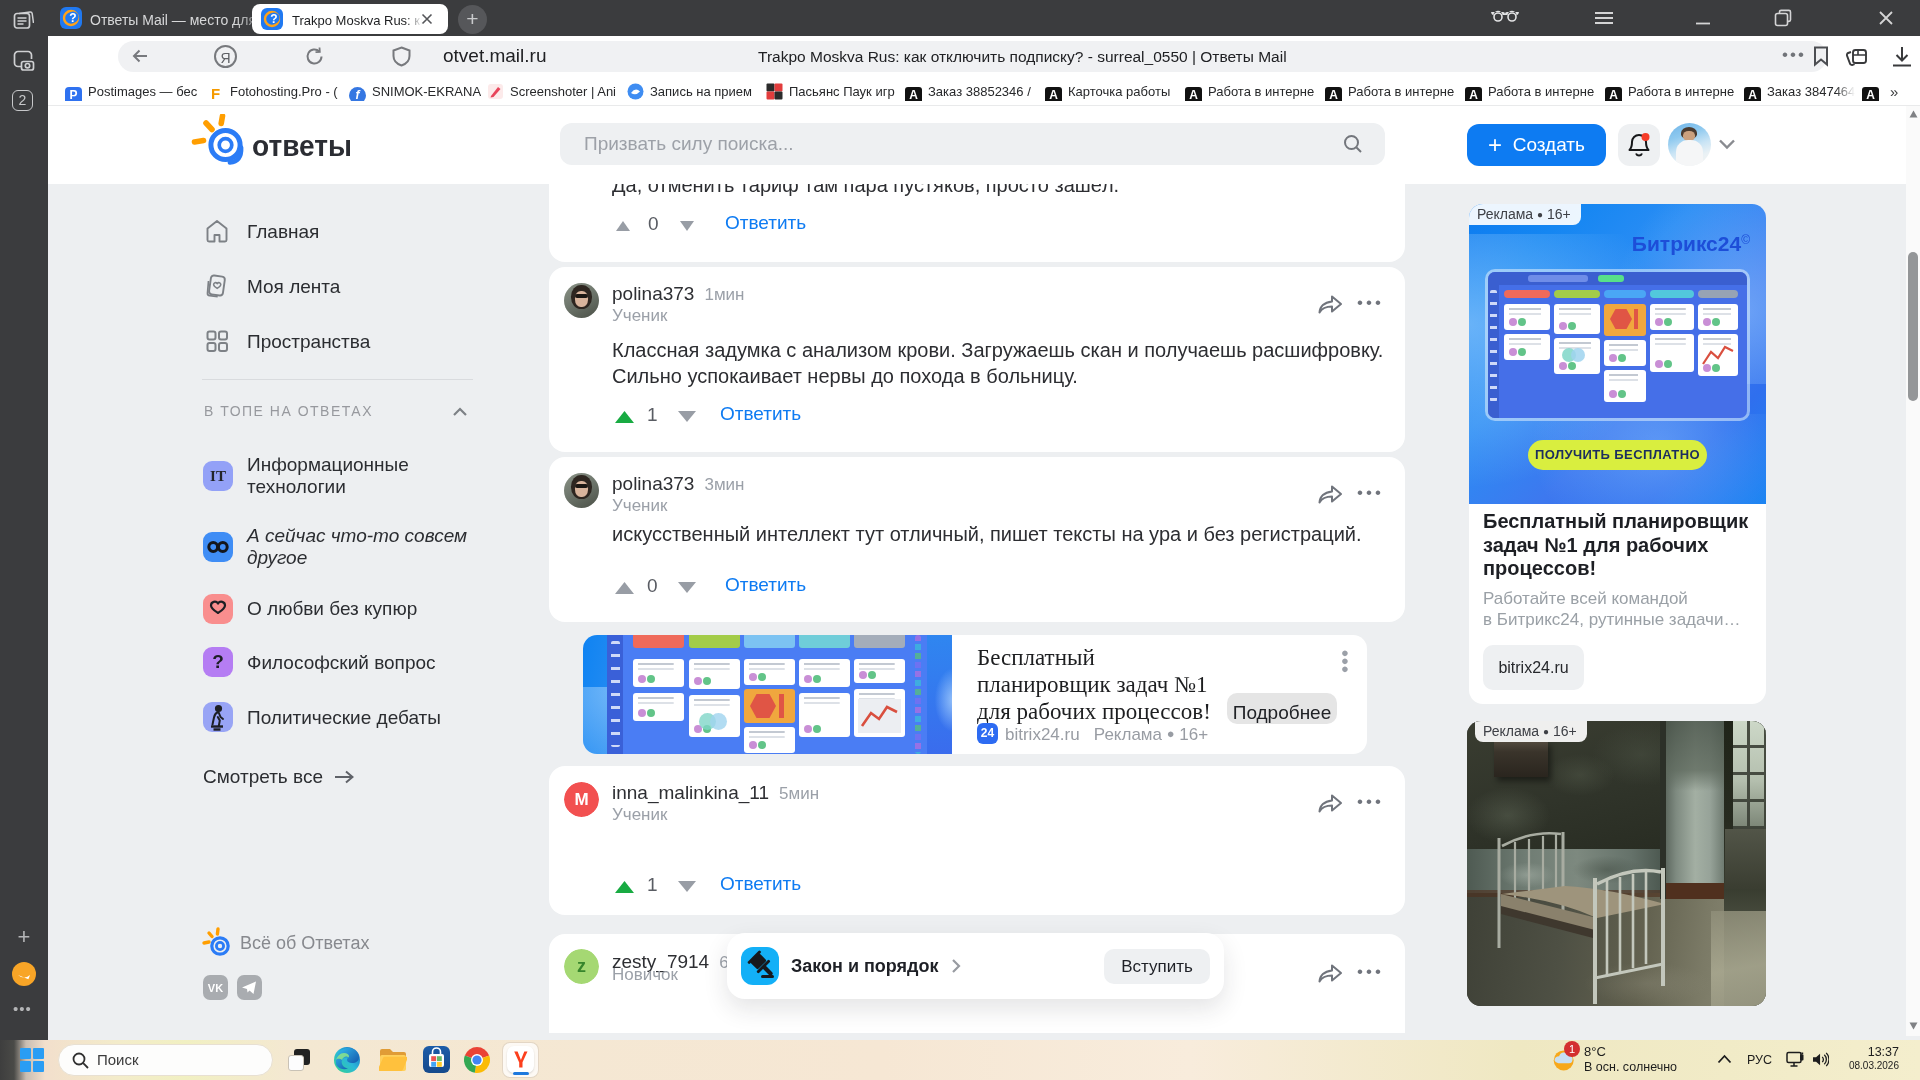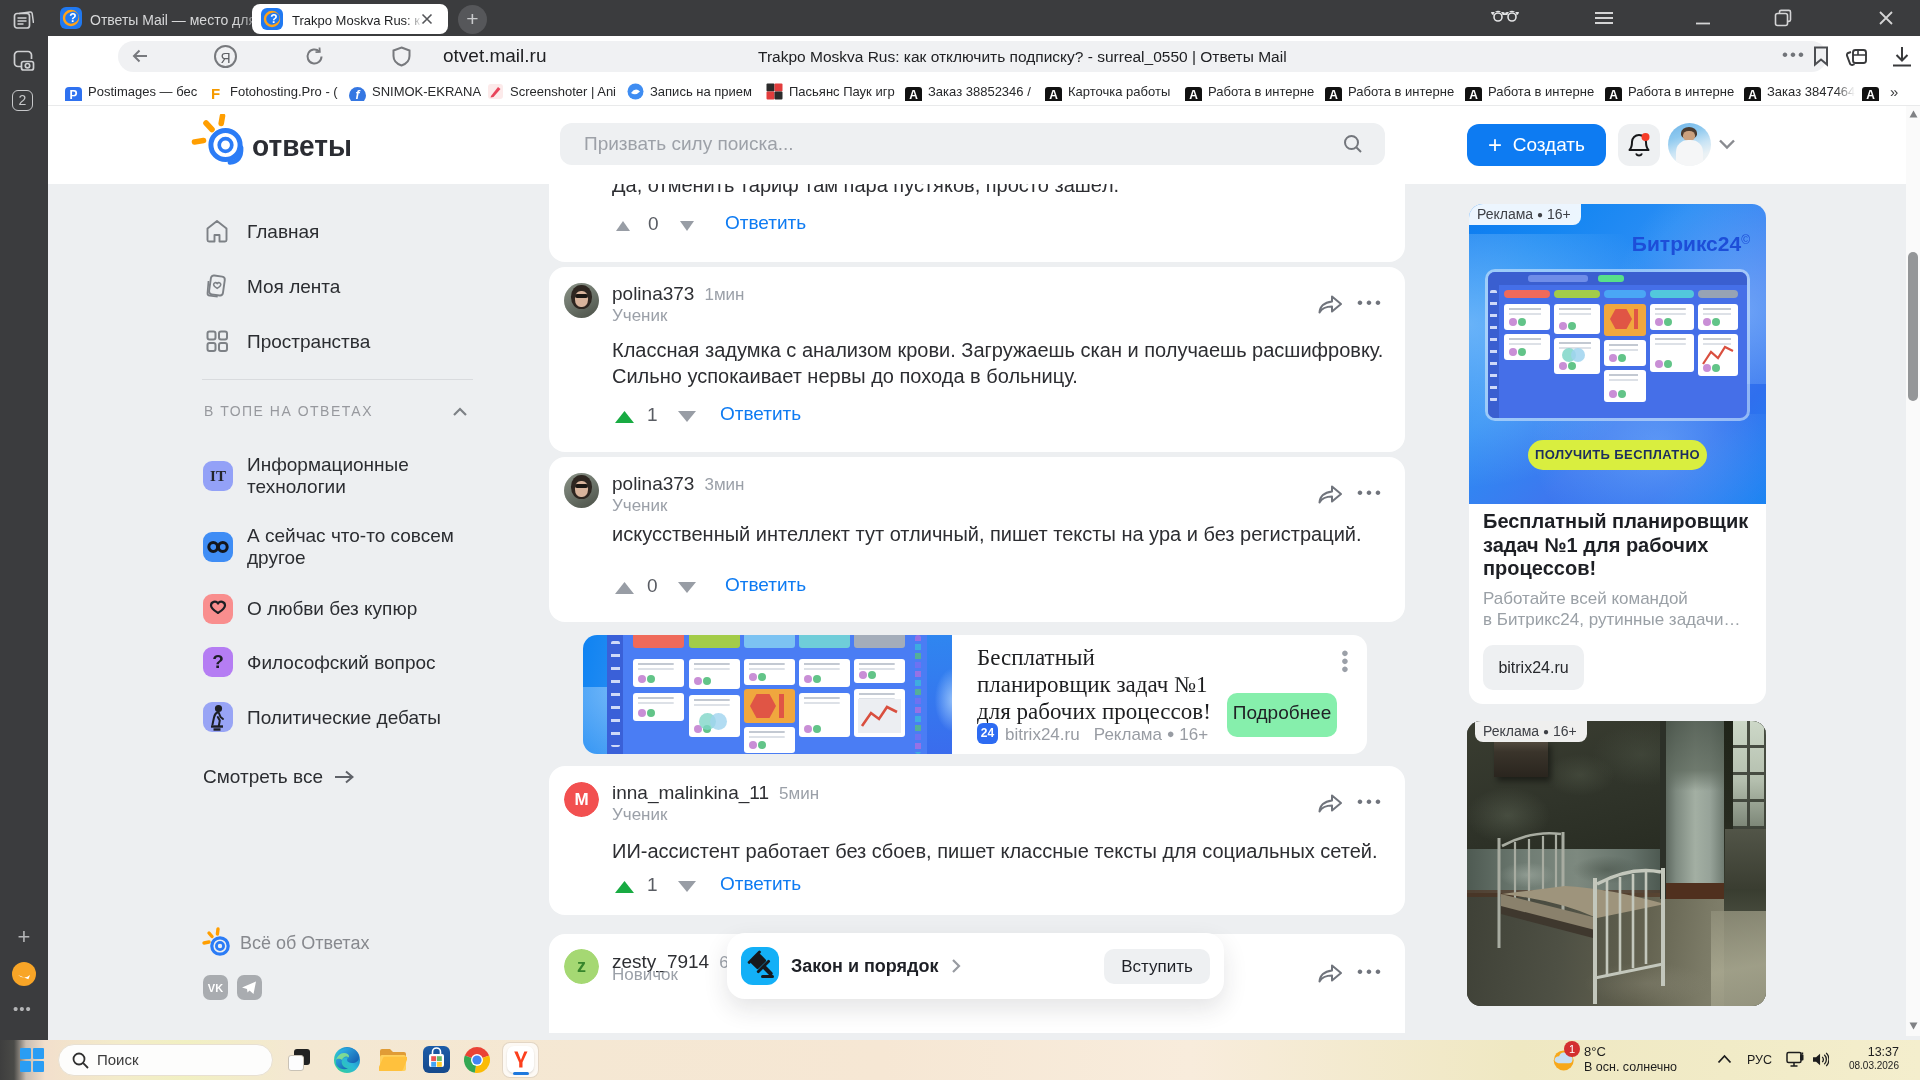--- a/index.html
+++ b/index.html
@@ -216,21 +216,21 @@
     </svg>
 
   <div class="topic" style="left:155px;top:355px;background:#93a1f7;color:#23252b;font-weight:800;font-size:15px;text-align:center;line-height:30px;font-family:Liberation Serif, serif;">IT</div>
   <div class="toptext" style="left:199px;top:348px;">Информационные<br>технологии</div>
   <div class="topic" style="left:155px;top:426px;background:#3f8df5;">
     <svg width="30" height="30" viewBox="0 0 30 30" fill="none" stroke="#14161b" stroke-width="3">
         <circle cx="10.2" cy="15" r="4.4"></circle>
         <circle cx="19.8" cy="15" r="4.4"></circle>
       </svg>
   </div>
-  <div class="toptext" style="left:199px;top:419px;">А сейчас что-то совсем<br>другое</div>
+  <div class="toptext" style="left:199px;top:419px;font-style:italic;">А сейчас что-то совсем<br>другое</div>
   <div class="topic" style="left:155px;top:488px;background:#f98e8e;">
     <svg width="30" height="30" viewBox="0 0 30 30" fill="none" stroke="#1d1f24" stroke-width="2.2">
         <path d="M15 9.5 c2-3 7-2 7 2 c0 3-4 5.5-7 7.5 c-3-2-7-4.5-7-7.5 c0-4 5-5 7-2 Z" stroke-linejoin="round"></path>
       </svg>
   </div>
   <div class="toptext" style="left:199px;top:492px;">О любви без купюр</div>
   <div class="topic" style="left:155px;top:541px;background:#b57df3;color:#1d1f24;font-weight:800;font-size:19px;text-align:center;line-height:30px;">?</div>
   <div class="toptext" style="left:199px;top:546px;">Философский вопрос</div>
   <div class="topic" style="left:155px;top:596px;background:#98a4f5;">
     <svg width="30" height="30" viewBox="0 0 30 30" fill="none" stroke="#1d1f24" stroke-width="2">
@@ -404,35 +404,34 @@
           <rect x="0" y="0" width="43" height="34" fill="#eceef2"></rect>
           <polyline points="4,27 13,14 21,20 29,8 39,13" fill="none" stroke="#d94f3f" stroke-width="2.6"></polyline>
         </svg>
       <div class="abs" style="left:332px;top:0px;width:6px;height:119px;background:repeating-linear-gradient(180deg,#b06ee0 0 6px,#4a7df4 6px 9px,#3bbcd9 9px 15px,#4a7df4 15px 18px,#58c07a 18px 24px,#4a7df4 24px 27px,#7a6ef0 27px 33px,#4a7df4 33px 36px);border-radius:3px;opacity:.75;"></div>
       <div class="abs" style="left:344px;top:0px;width:25px;height:119px;background:linear-gradient(180deg,#2f86f0,#3a6ced);"></div>
       <div class="abs" style="left:350px;top:30px;width:26px;height:70px;background:radial-gradient(ellipse at 80% 50%,rgba(190,225,255,.7),transparent 65%);"></div>
     </div>
     <div class="abs" style="left:394px;top:9px;font-family:'Liberation Serif',serif;font-size:23px;line-height:27px;color:#1d1e20;">Бесплатный<br>планировщик задач №1<br>для рабочих процессов!</div>
     <div class="abs" style="left:394px;top:88px;width:21px;height:21px;background:#2d6bf2;border-radius:6px;color:#fff;font-size:12px;font-weight:bold;text-align:center;line-height:21px;">24</div>
     <div class="abs" style="left:422px;top:90px;color:#989ca3;font-size:17px;">bitrix24.ru &nbsp; Реклама <span style="font-size:13px;vertical-align:2px;">●</span> 16+</div>
-    <div class="abs" style="left:644px;top:58px;width:110px;height:44px;background:#86efac;border-radius:10px;color:#202226;font-size:19px;text-align:center;line-height:40px;">Подробнее</div>
+    <div class="abs" style="left:644px;top:58px;width:110px;height:31px;background:#e5e5e5;border-radius:10px;color:#202226;font-size:19px;text-align:center;line-height:40px;">Подробнее</div>
     <div class="abs" style="left:758px;top:14px;color:#9ba0a8;font-size:13px;line-height:8px;">●<br>●<br>●</div>
   </div>
 
   <div class="card" style="top:660px;height:149px;">
     <div class="avatarc" style="left:15px;top:16px;">
         <div class="avletter" style="background:#f25050;">M</div>
       </div>
     <div class="uname" style="left:63px;top:16px;">inna_malinkina_11<span class="utime">5мин</span></div>
     <div class="urank" style="left:63px;top:39px;">Ученик</div>
     <svg class="abs sharei" style="left:769px;top:28px;" width="25" height="22" viewBox="0 0 25 22" fill="none" stroke="#70747c" stroke-width="2">
         <path d="M14 6.5 V1.5 L23 9 l-9 7.5 v-5 C8 11.5 4 13 1.5 17.5 C2 11 6 7.5 14 6.5 Z" stroke-linejoin="round"></path>
       </svg>
     <div class="abs" style="left:808px;top:26px;color:#70747c;font-size:17px;letter-spacing:3px;">•••</div>
-    <div class="ctext" style="left:63px;top:72px;">ИИ-ассистент работает без сбоев, пишет классные тексты для социальных сетей.</div>
     <svg class="abs" style="left:65px;top:114px;" width="21" height="14" viewBox="0 0 21 14">
         <path d="M10.5 1 L20 13 H1 Z" rx="2" fill="#18ab42"></path>
       </svg>
     <div class="vcount" style="left:98px;top:108px;">1</div>
     <svg class="abs" style="left:128px;top:114px;" width="20" height="13" viewBox="0 0 20 13">
         <path d="M10 12 L19 1 H1 Z" fill="#989da5"></path>
       </svg>
     <div class="reply" style="left:171px;top:107px;">Ответить</div>
   </div>
 

